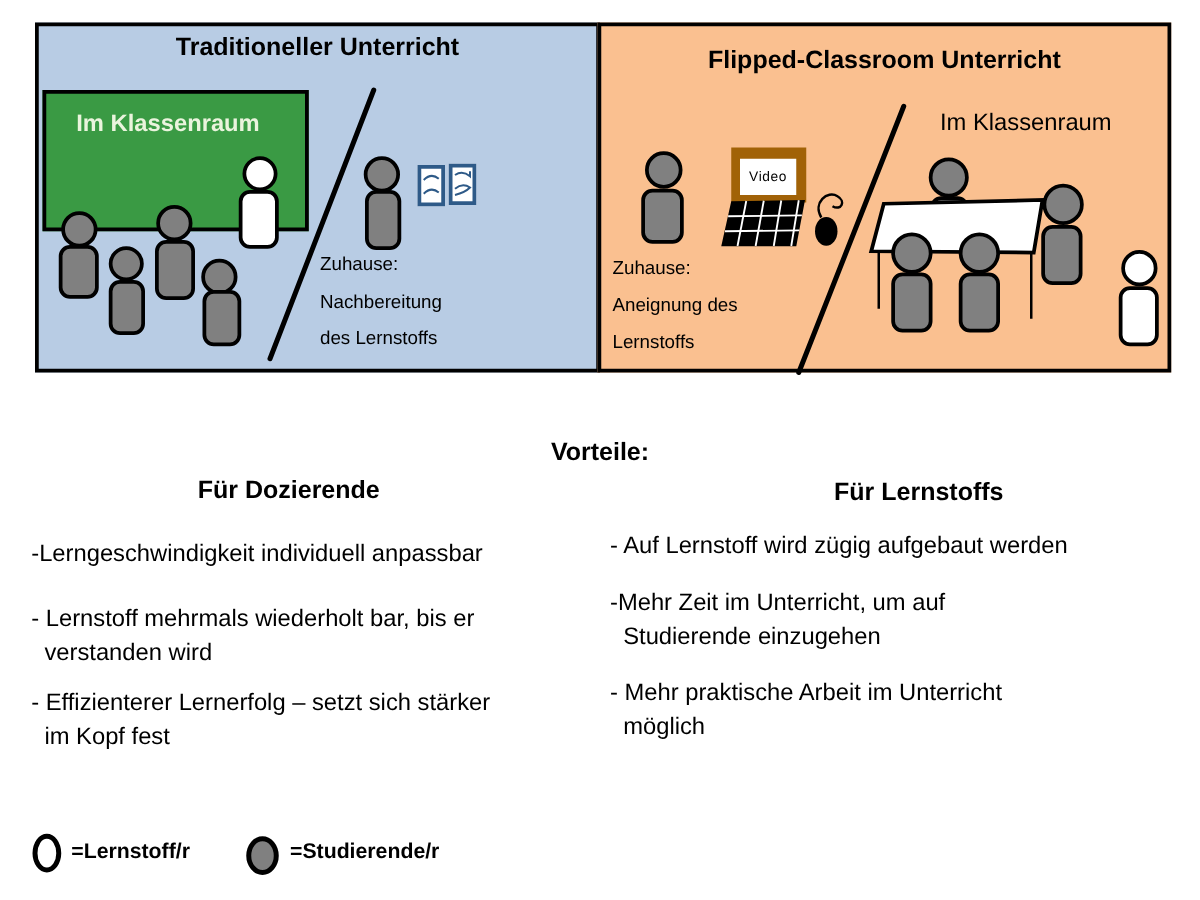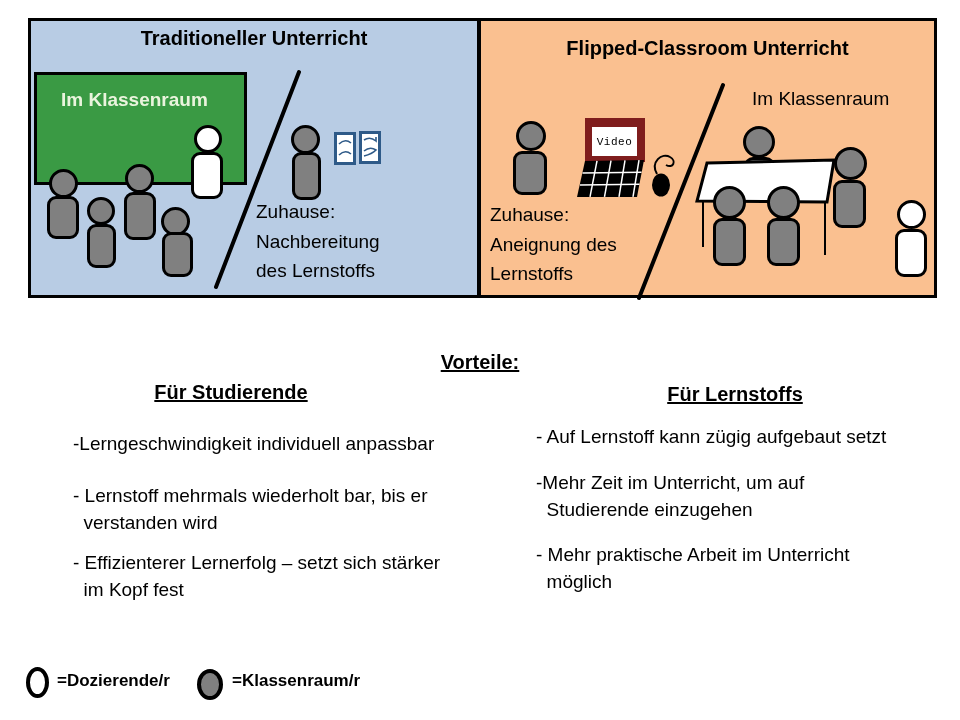--- a/index.html
+++ b/index.html
@@ -1,34 +1,34 @@
 <!DOCTYPE html>
 <html><head>
 <meta charset="utf-8">
 <style>
   html,body{margin:0;padding:0;background:#fff;}
   .stage{position:relative;width:960px;height:720px;background:#ffffff;overflow:hidden;
          font-family:"Liberation Sans","DejaVu Sans",sans-serif;color:#000;border-radius:24px;}
   .abs{position:absolute;box-sizing:border-box;}
   .panel{position:absolute;box-sizing:border-box;border:3px solid #000;}
   .panel-title{position:absolute;text-align:center;font-weight:700;font-size:20px;}
-  .scene-text{position:absolute;font-size:19px;line-height:29.5px;white-space:pre-line;}
+  .scene-text{position:absolute;font-size:15px;line-height:29.5px;white-space:pre-line;}
   .person-head{position:absolute;box-sizing:border-box;border:3px solid #000;border-radius:50%;}
   .person-torso{position:absolute;box-sizing:border-box;border:3px solid #000;border-radius:9px;}
   .gray{background:#808080;}
   .whitefill{background:#ffffff;}
   .chalkboard{position:absolute;box-sizing:border-box;background:#3a9a44;border:3px solid #000;}
   .board-label{position:absolute;left:24px;top:14px;font-size:19px;font-weight:600;color:#eaf4dd;}
   .book-page{position:absolute;box-sizing:border-box;width:22px;height:33px;background:#fff;border:3px solid #2e5a88;}
-  .laptop-screen{position:absolute;background:#7f1d1d;font-family:Liberation Mono, monospace;}
+  .laptop-screen{position:absolute;background:#a16207;}
   .laptop-white{position:absolute;background:#fff;display:flex;align-items:center;justify-content:center;
                 font-size:11px;letter-spacing:0.5px;color:#000;}
   .svg-overlay{position:absolute;left:0;top:0;pointer-events:none;}
-  .heading{position:absolute;font-weight:700;font-size:20px;text-align:center;text-decoration:underline;}
-  .bullet{position:absolute;font-size:19px;line-height:27px;white-space:pre-line;margin-left:48px;}
+  .heading{position:absolute;font-weight:700;font-size:20px;text-align:center;}
+  .bullet{position:absolute;font-size:19px;line-height:27px;white-space:pre-line;}
   .legend-oval{position:absolute;box-sizing:border-box;border:4px solid #000;border-radius:50%;}
   .legend-label{position:absolute;font-size:17px;font-weight:600;}
 </style>
 </head>
 <body>
 
 <div class="stage">
 
   <div class="panel" style="left:28px;top:18px;width:452px;height:280px;background:#b8cce4;"></div>
 
@@ -151,33 +151,33 @@
     <div class="person-torso gray" style="left:833px;top:180px;width:33px;height:48px;"></div>
   </div>
 
   <div>
     <div class="person-head whitefill abs" style="left:897px;top:200px;width:29px;height:29px;"></div>
     <div class="person-torso whitefill abs" style="left:895px;top:229px;width:32px;height:48px;"></div>
   </div>
 
   <div class="heading" style="left:380px;top:351px;width:200px;">Vorteile:</div>
 
-  <div class="heading" style="left:106px;top:381px;width:250px;">Für Studierende</div>
+  <div class="heading" style="left:106px;top:381px;width:250px;">Für Dozierende</div>
   <div class="heading" style="left:610px;top:383px;width:250px;">Für Lernstoffs</div>
 
   <div class="bullet" style="left:25px;top:430px;width:470px;">-Lerngeschwindigkeit individuell anpassbar</div>
   <div class="bullet" style="left:25px;top:482px;width:470px;">- Lernstoff mehrmals wiederholt bar, bis er
 &nbsp;&nbsp;verstanden wird</div>
   <div class="bullet" style="left:25px;top:549px;width:470px;">- Effizienterer Lernerfolg – setzt sich stärker
 &nbsp;&nbsp;im Kopf fest</div>
 
-  <div class="bullet" style="left:488px;top:423px;width:470px;">- Auf Lernstoff kann zügig aufgebaut setzt</div>
+  <div class="bullet" style="left:488px;top:423px;width:470px;">- Auf Lernstoff wird zügig aufgebaut werden</div>
   <div class="bullet" style="left:488px;top:541px;width:470px;">- Mehr praktische Arbeit im Unterricht
 &nbsp;&nbsp;möglich</div>
   <div class="bullet" style="left:488px;top:469px;width:470px;">-Mehr Zeit im Unterricht, um auf
 &nbsp;&nbsp;Studierende einzugehen</div>
 
   <div class="legend-oval whitefill" style="left:26px;top:667px;width:23px;height:31px;"></div>
-  <div class="legend-label" style="left:57px;top:671px;">=Dozierende/r</div>
+  <div class="legend-label" style="left:57px;top:671px;">=Lernstoff/r</div>
   <div class="legend-oval gray" style="left:197px;top:669px;width:26px;height:31px;"></div>
-  <div class="legend-label" style="left:232px;top:671px;">=Klassenraum/r</div>
+  <div class="legend-label" style="left:232px;top:671px;">=Studierende/r</div>
 
 </div>
 
 </body></html>

